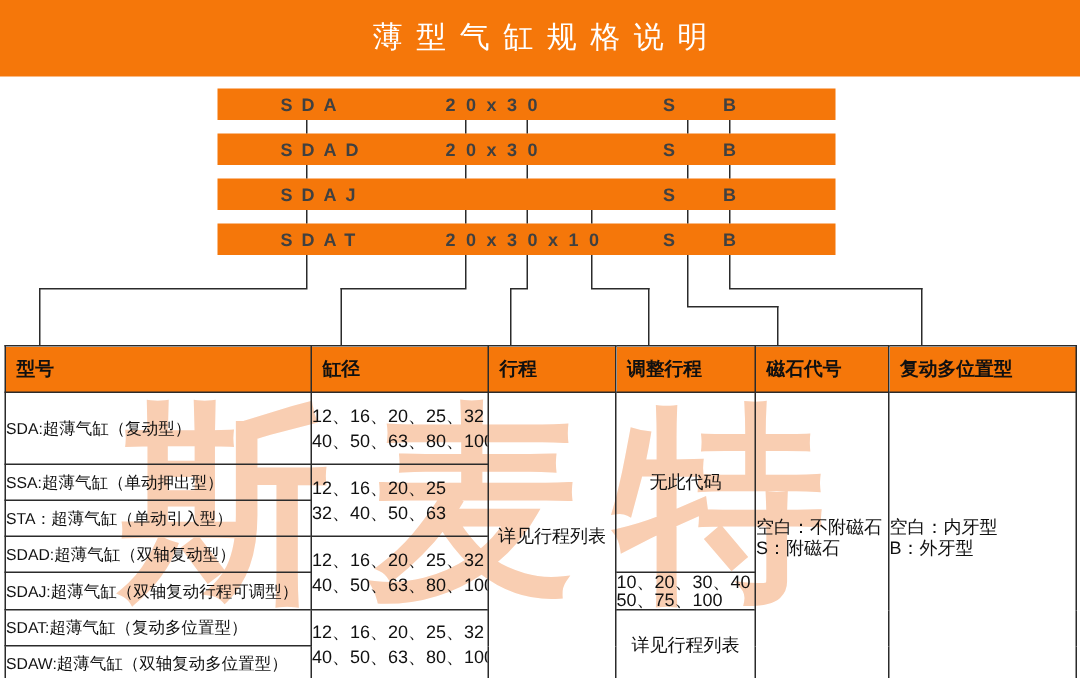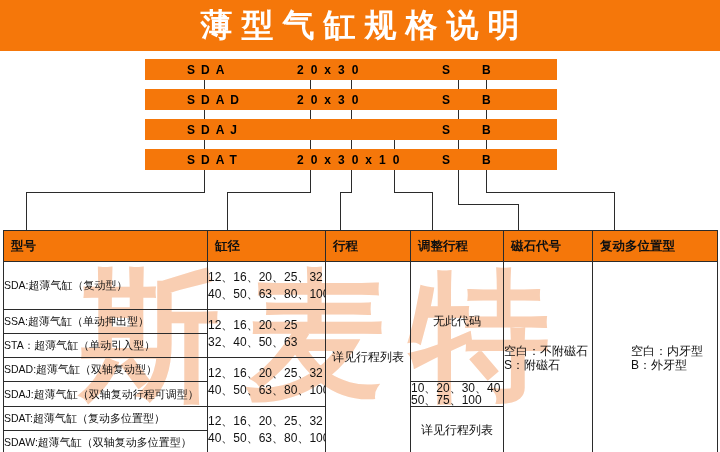--- a/index.html
+++ b/index.html
@@ -2,26 +2,26 @@
 <html><head>
 <meta charset="utf-8">
 <style>
   html,body{margin:0;padding:0;background:#fff;}
   .stage{position:relative;width:720px;height:452px;background:#fff;overflow:hidden;
          font-family:"Liberation Sans","DejaVu Sans",sans-serif;color:#111;}
 
   
   .title-bar{position:absolute;left:0;top:0;width:720px;height:51px;background:#f5770a;}
   .title-bar span{display:block;text-align:center;line-height:51px;color:#fff;
-                  font-size:32px;font-weight:bold;letter-spacing:9px;text-indent:9px;}
+                  font-size:20px;font-weight:normal;letter-spacing:9px;text-indent:9px;}
 
   
   .code-bar{position:absolute;left:145px;width:412px;height:21px;background:#f5770a;}
   .code-bar span{position:absolute;top:50%;transform:translateY(-50%);
-                 font-size:12px;font-weight:bold;color:#000000;white-space:nowrap;}
+                 font-size:12px;font-weight:bold;color:#404040;white-space:nowrap;}
   .cb-model{left:42px;letter-spacing:6px;}
   .cb-size{left:152px;letter-spacing:7px;}
   .cb-s{left:297px;}
   .cb-b{left:337px;}
 
   
   .v{position:absolute;width:1px;background:#2b2b2b;}
   .h{position:absolute;height:1px;background:#2b2b2b;}
 
   
@@ -42,21 +42,21 @@
   td.bore{padding-left:6px;font-size:11.5px;}
   td.bore div{line-height:17px;white-space:nowrap;}
   td.stroke{text-align:center;font-size:12px;}
   td.adj-none{text-align:center;font-size:12px;}
   td.adj-values{padding-left:3px;font-size:11px;}
   td.adj-values div{line-height:12px;white-space:nowrap;}
   td.adj-list{text-align:center;font-size:12px;}
   td.magnet{padding-left:5px;font-size:11.5px;}
   td.magnet div{line-height:14px;white-space:nowrap;}
   td.thread{padding-left:25px;font-size:11.5px;}
-  td.thread div{line-height:14px;white-space:nowrap;margin-left:38px;}
+  td.thread div{line-height:14px;white-space:nowrap;}
 </style>
 </head>
 <body>
 
 <div class="stage">
 
   <div class="title-bar">
     <span>薄型气缸规格说明</span>
   </div>
 

